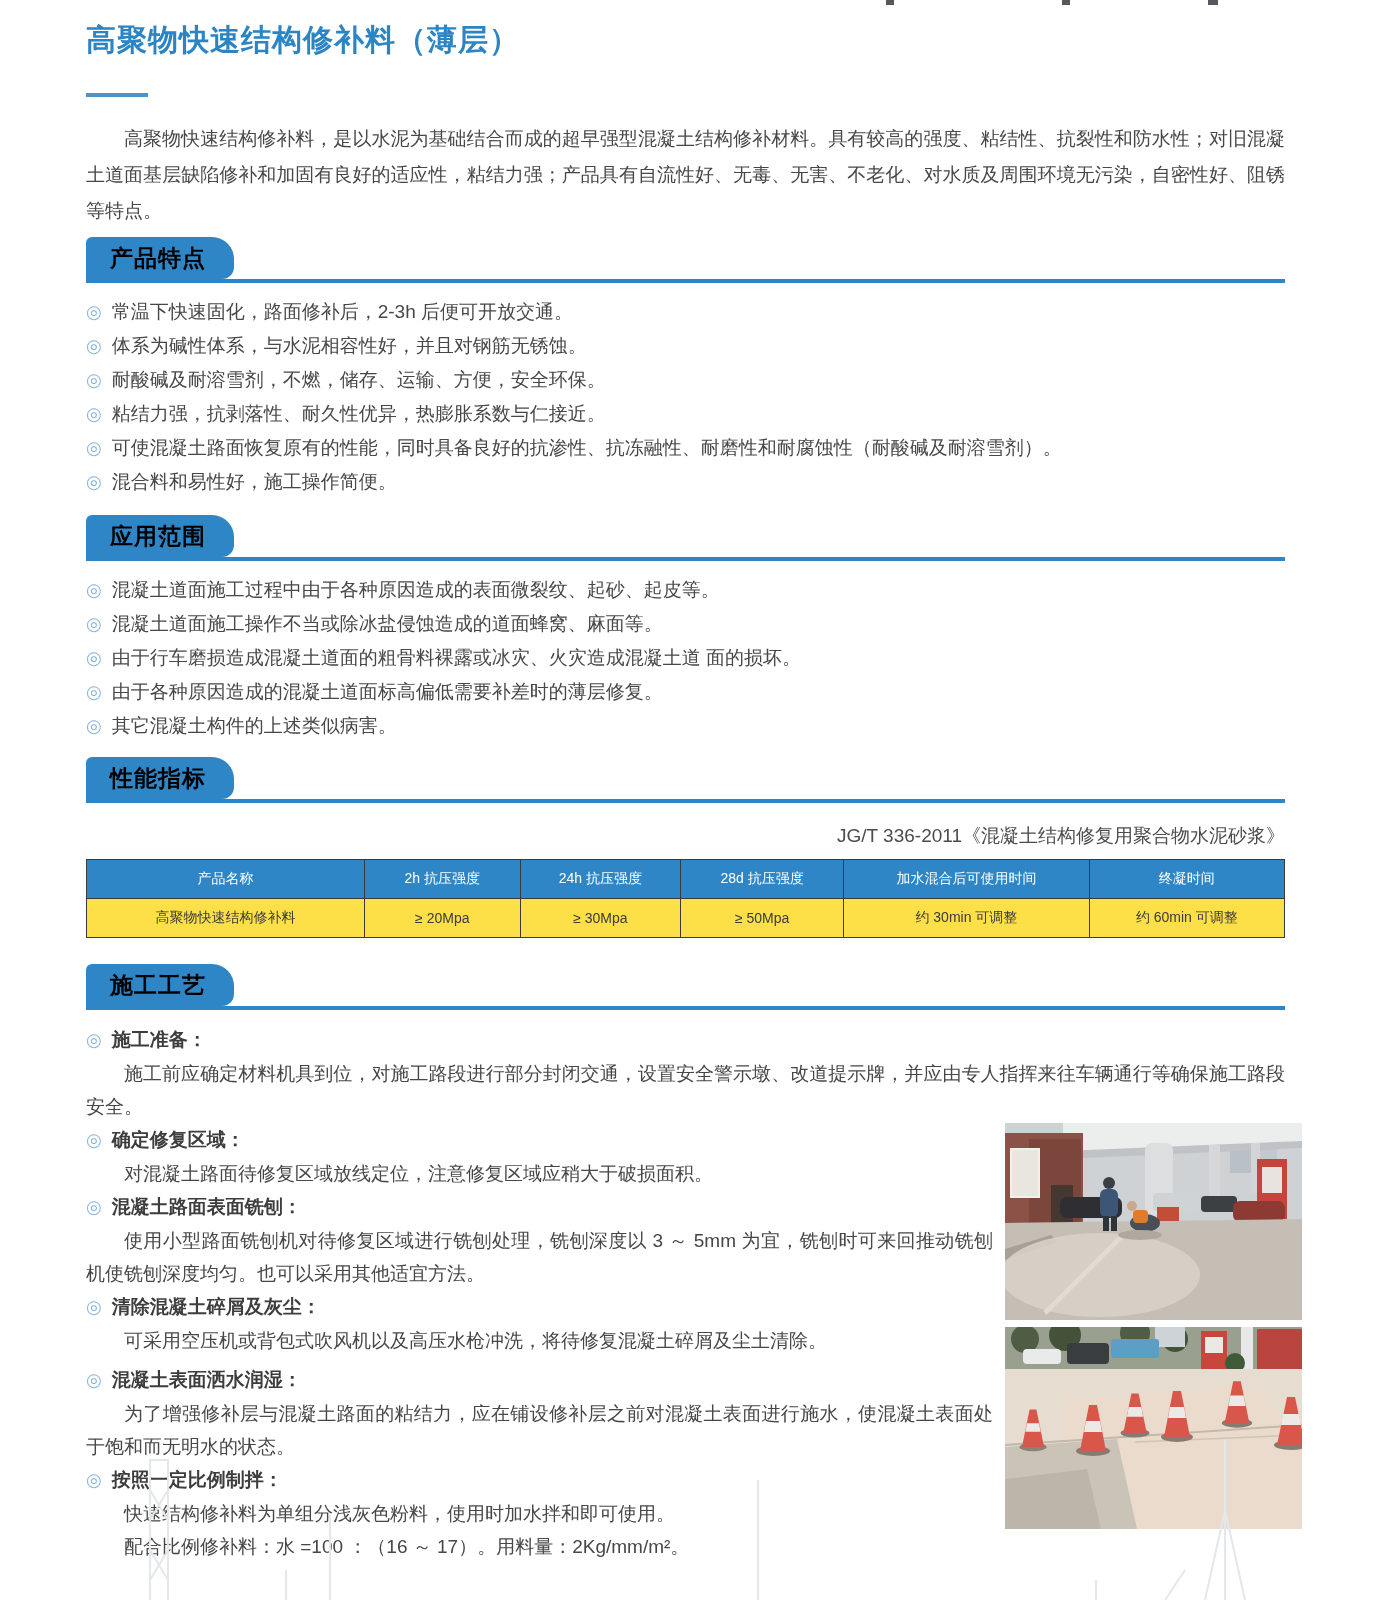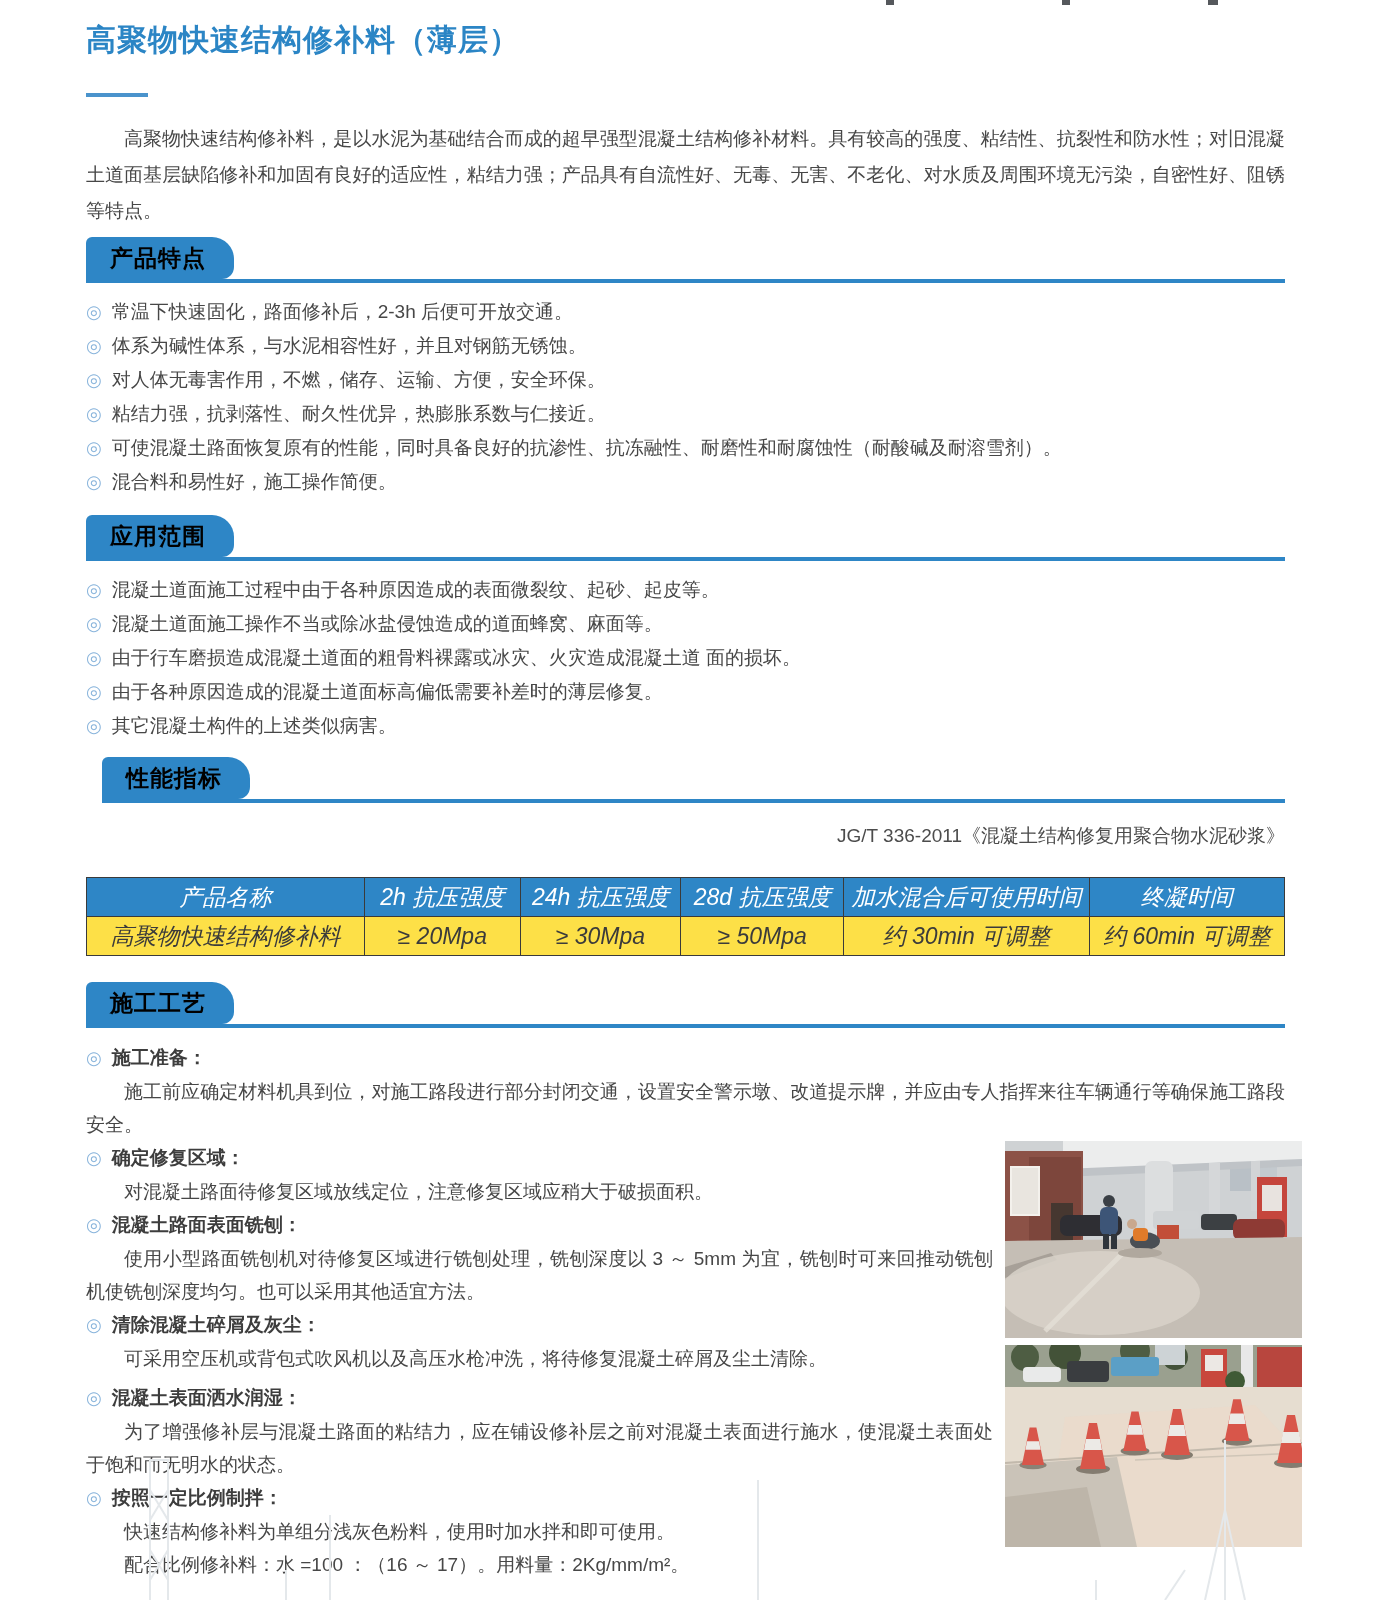--- a/index.html
+++ b/index.html
@@ -27,34 +27,33 @@
   
   .sec-header{border-bottom:4px solid #2e86c6;margin-top:0;}
   .sec-badge{
     display:inline-block;background:#2e86c6;color:#000000;
     font-size:23px;font-weight:bold;letter-spacing:1px;
     line-height:42px;height:42px;padding:0 28px 0 24px;
     border-radius:6px 22px 12px 0;vertical-align:bottom;
   }
   .mt-features{margin-top:8px;}
   .mt-apps{margin-top:16px;}
-  .mt-perf{margin-top:14px;margin-left:16px;}
+  .mt-perf{margin-top:14px;}
   .mt-process{margin-top:26px;}
 
   
   .blist{list-style:none;margin:12px 0 0 0;padding:0;}
   .blist li{font-size:19px;line-height:34px;color:#474747;}
   .bdot{color:#8ab5dc;margin-right:10px;font-size:18px;}
 
   
   .tbl-caption{margin:20px 0 0 0;text-align:right;font-size:19px;color:#4c4c4c;line-height:26px;}
   table.perf{
-    width:100%;margin-top:28px;border-collapse:collapse;table-layout:fixed;
-    font-size:23px;
-    font-style:italic;
+    width:100%;margin-top:10px;border-collapse:collapse;table-layout:fixed;
+    font-size:14px;
   }
   table.perf th{
     background:#2e86c6;color:#ffffff;font-weight:normal;height:38px;
     border:1px solid #3a3a3a;padding:0 2px;
   }
   table.perf td{
     background:#fde047;color:#3b3b3b;height:38px;text-align:center;
     border:1px solid #3a3a3a;padding:0 2px;
   }
 
@@ -85,21 +84,21 @@
   <div class="title-dash"></div>
 
   <p class="intro">高聚物快速结构修补料，是以水泥为基础结合而成的超早强型混凝土结构修补材料。具有较高的强度、粘结性、抗裂性和防水性；对旧混凝土道面基层缺陷修补和加固有良好的适应性，粘结力强；产品具有自流性好、无毒、无害、不老化、对水质及周围环境无污染，自密性好、阻锈等特点。</p>
 
   <div class="sec-header mt-features">
     <span class="sec-badge">产品特点</span>
   </div>
   <ul class="blist">
     <li><span class="bdot">◎</span><span>常温下快速固化，路面修补后，2-3h 后便可开放交通。</span></li>
     <li><span class="bdot">◎</span><span>体系为碱性体系，与水泥相容性好，并且对钢筋无锈蚀。</span></li>
-    <li><span class="bdot">◎</span><span>对人体无毒害作用，不燃，储存、运输、方便，安全环保。</span></li>
+    <li><span class="bdot">◎</span><span>耐酸碱及耐溶雪剂，不燃，储存、运输、方便，安全环保。</span></li>
     <li><span class="bdot">◎</span><span>粘结力强，抗剥落性、耐久性优异，热膨胀系数与仁接近。</span></li>
     <li><span class="bdot">◎</span><span>可使混凝土路面恢复原有的性能，同时具备良好的抗渗性、抗冻融性、耐磨性和耐腐蚀性（耐酸碱及耐溶雪剂）。</span></li>
     <li><span class="bdot">◎</span><span>混合料和易性好，施工操作简便。</span></li>
   </ul>
 
   <div class="sec-header mt-apps">
     <span class="sec-badge">应用范围</span>
   </div>
   <ul class="blist">
     <li><span class="bdot">◎</span><span>混凝土道面施工过程中由于各种原因造成的表面微裂纹、起砂、起皮等。</span></li>

